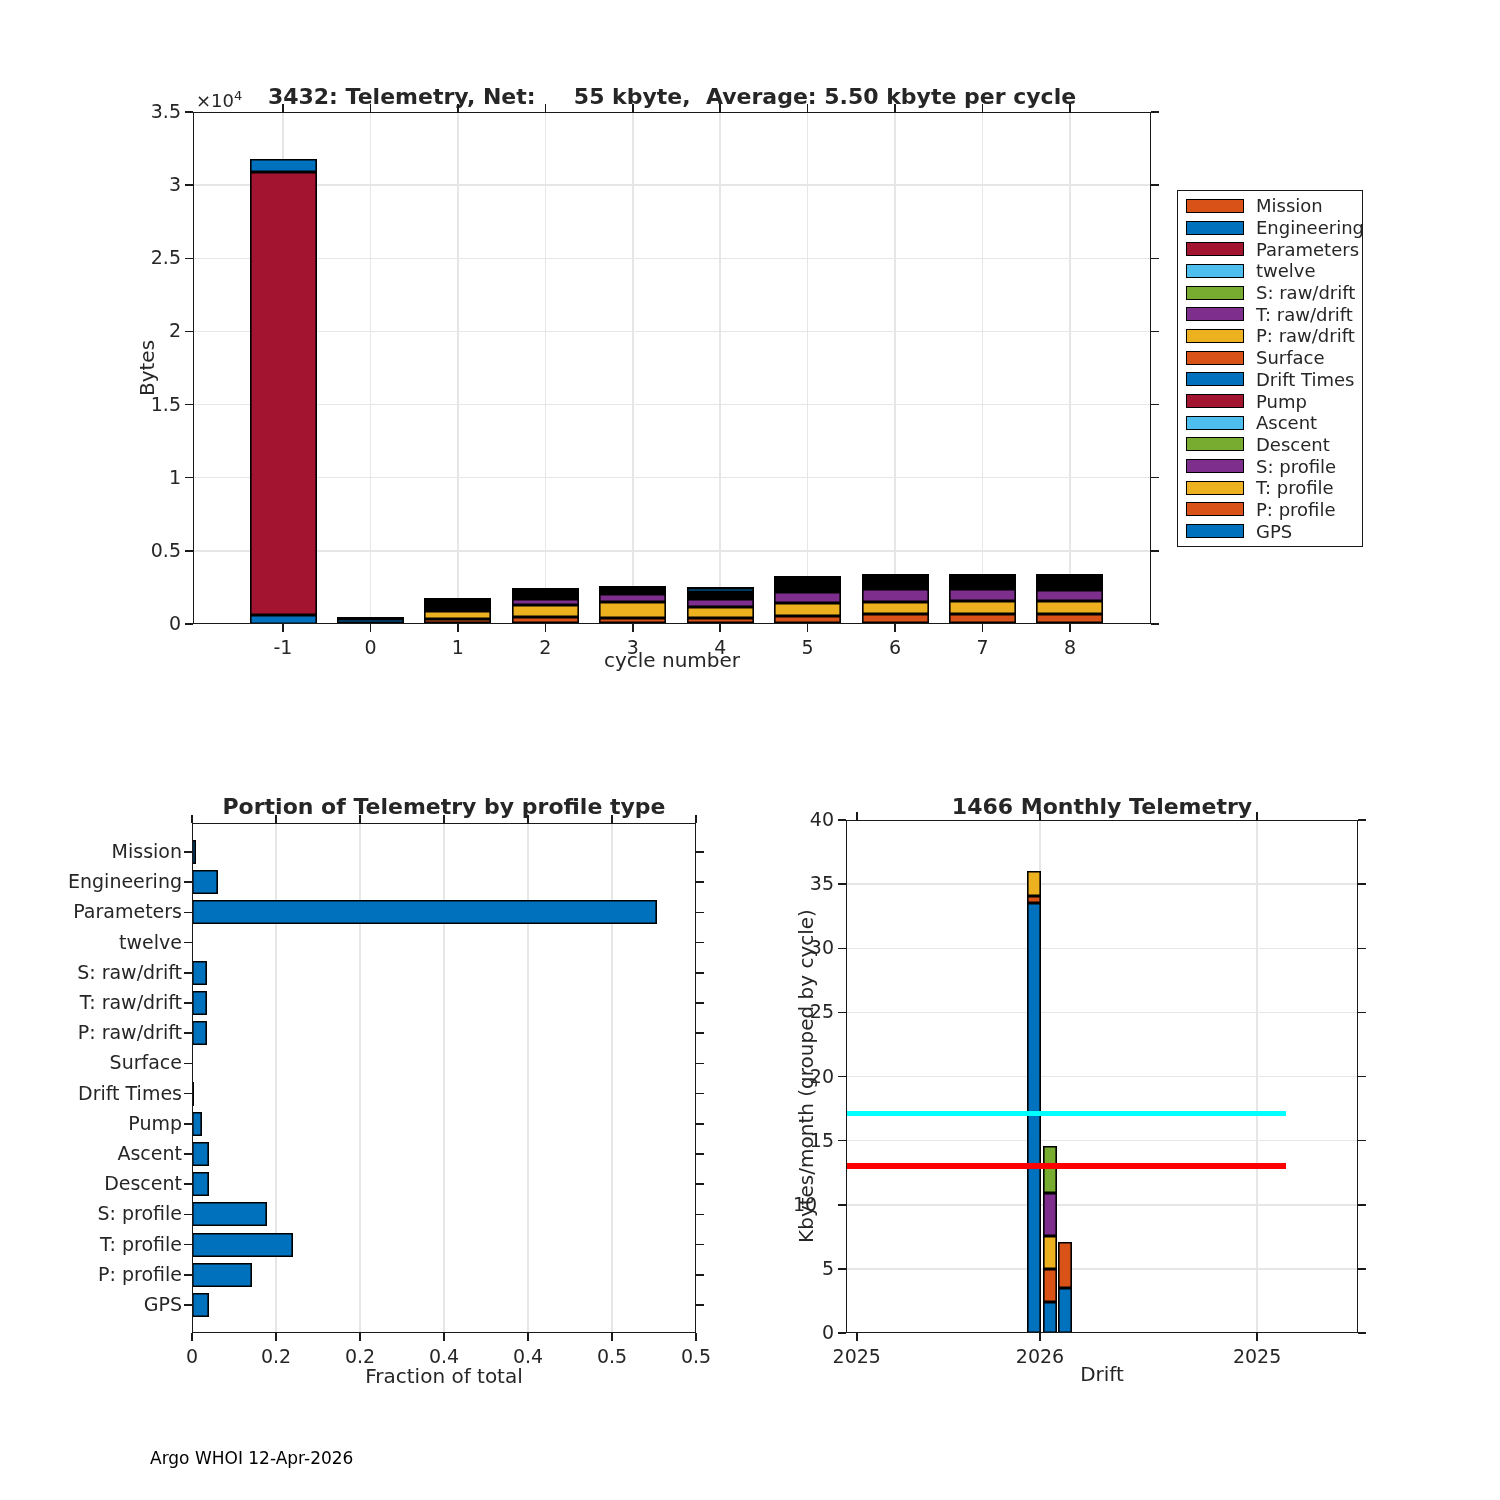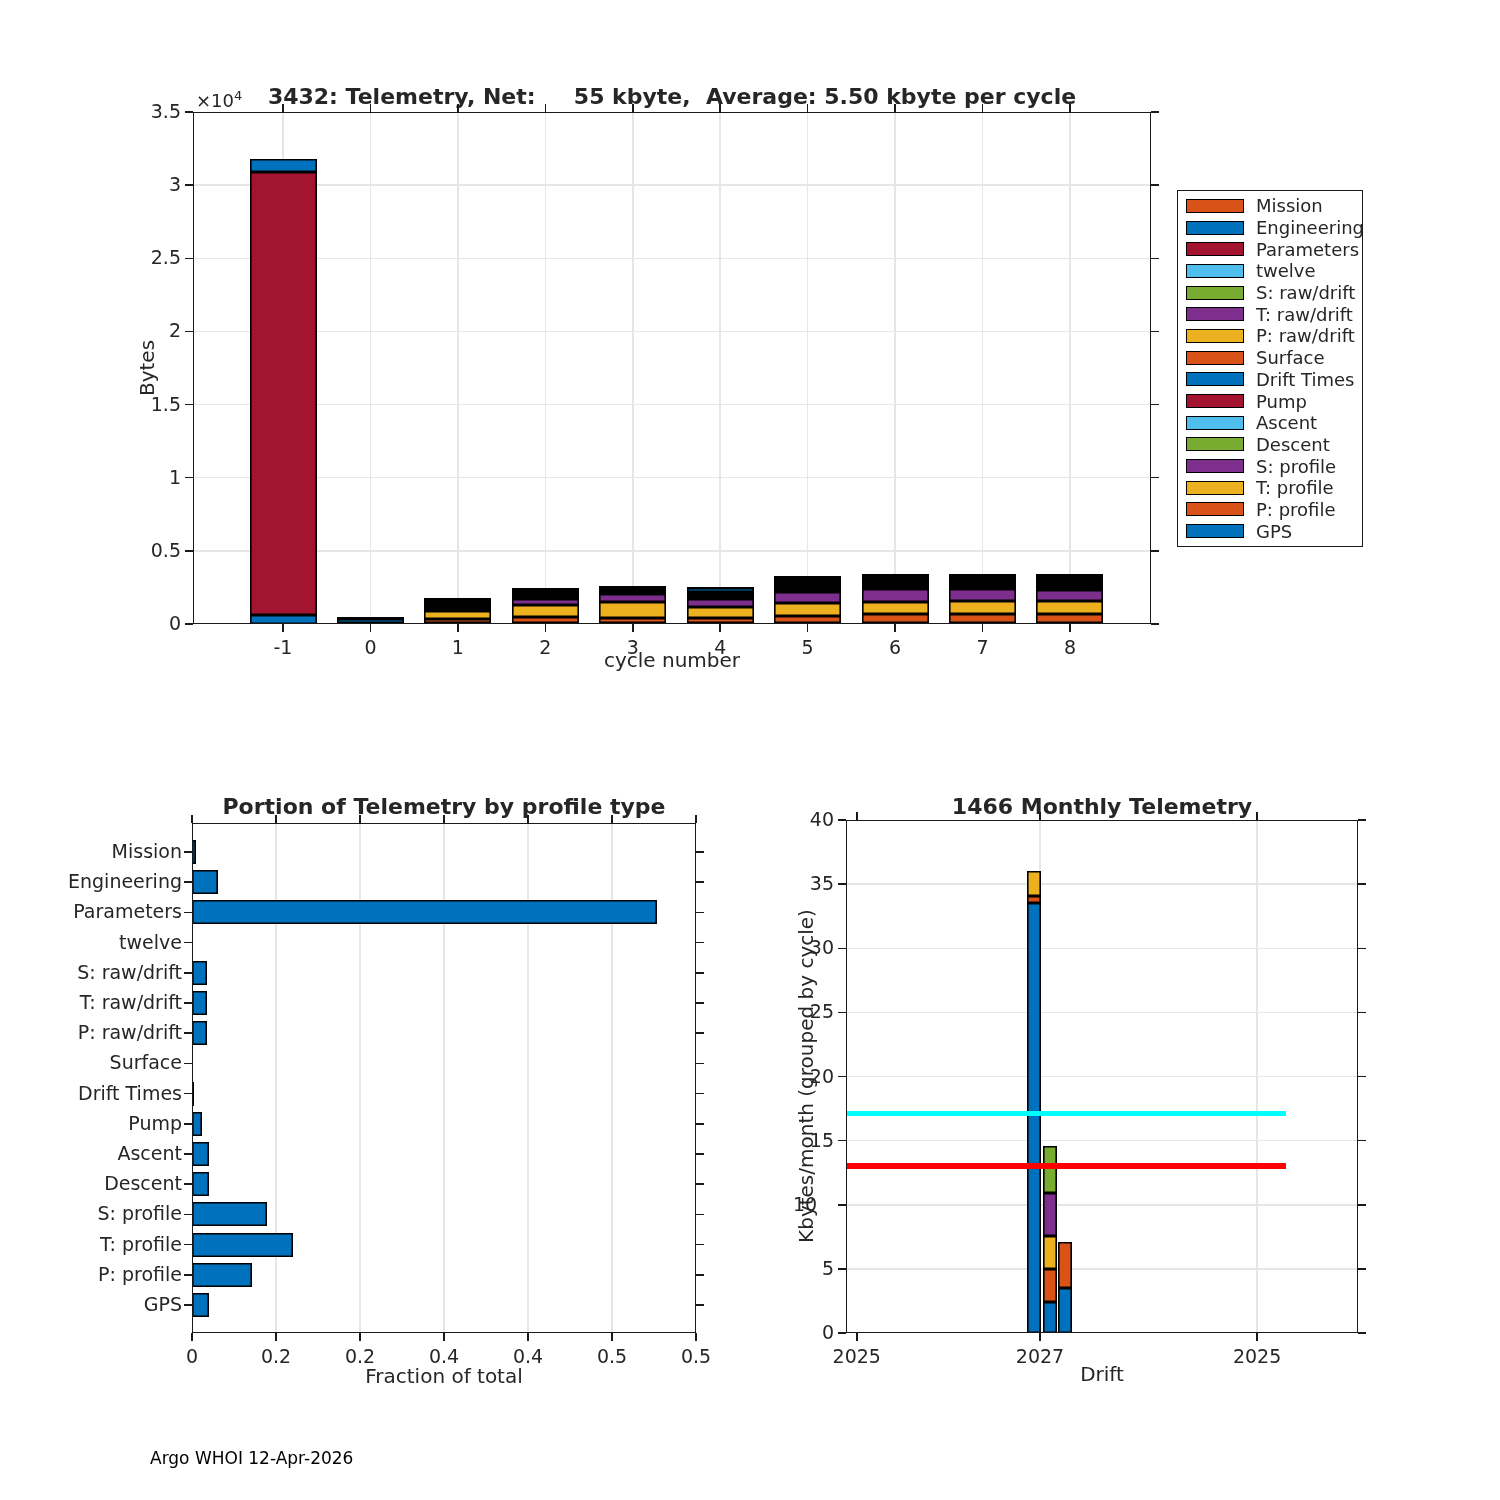--- a/index.html
+++ b/index.html
@@ -432,21 +432,21 @@
         <div class="tick-label" style="left: -70px; top: 52.125px; width: 58px; text-align: right;">35</div>
         <div class="tick" style="left: -8px; top: -0.75px; width: 8px; height: 1.5px;"></div>
         <div class="tick" style="left: 512px; top: -0.75px; width: 8px; height: 1.5px;"></div>
         <div class="tick-label" style="left: -70px; top: -12px; width: 58px; text-align: right;">40</div>
         <div class="tick" style="left: 10.002px; top: 513px; width: 1.5px; height: 8px;"></div>
         <div class="tick" style="left: 10.002px; top: -8px; width: 1.5px; height: 8px;"></div>
         <div class="tick-label" style="left: -34.248px; top: 525px; width: 90px; text-align: center;">2025</div>
         <div class="grid-v" style="left: 193.298px; height: 513px;"></div>
         <div class="tick" style="left: 193.298px; top: 513px; width: 1.5px; height: 8px;"></div>
         <div class="tick" style="left: 193.298px; top: -8px; width: 1.5px; height: 8px;"></div>
-        <div class="tick-label" style="left: 149.048px; top: 525px; width: 90px; text-align: center;">2027</div>
+        <div class="tick-label" style="left: 149.048px; top: 525px; width: 90px; text-align: center;">2026</div>
         <div class="grid-v" style="left: 410.386px; height: 513px;"></div>
         <div class="tick" style="left: 410.386px; top: 513px; width: 1.5px; height: 8px;"></div>
         <div class="tick" style="left: 410.386px; top: -8px; width: 1.5px; height: 8px;"></div>
         <div class="tick-label" style="left: 366.136px; top: 525px; width: 90px; text-align: center;">2025</div>
         <div class="seg" style="left: 180.904px; top: 83.3625px; width: 14px; height: 429.637px; background: rgb(0, 114, 189);"></div>
         <div class="seg" style="left: 180.904px; top: 75.6675px; width: 14px; height: 7.695px; background: rgb(217, 83, 25);"></div>
         <div class="seg" style="left: 180.904px; top: 51.3px; width: 14px; height: 24.3675px; background: rgb(237, 177, 32);"></div>
         <div class="seg" style="left: 196.776px; top: 482.22px; width: 14px; height: 30.78px; background: rgb(0, 114, 189);"></div>
         <div class="seg" style="left: 196.776px; top: 448.875px; width: 14px; height: 33.345px; background: rgb(217, 83, 25);"></div>
         <div class="seg" style="left: 196.776px; top: 415.53px; width: 14px; height: 33.345px; background: rgb(237, 177, 32);"></div>

